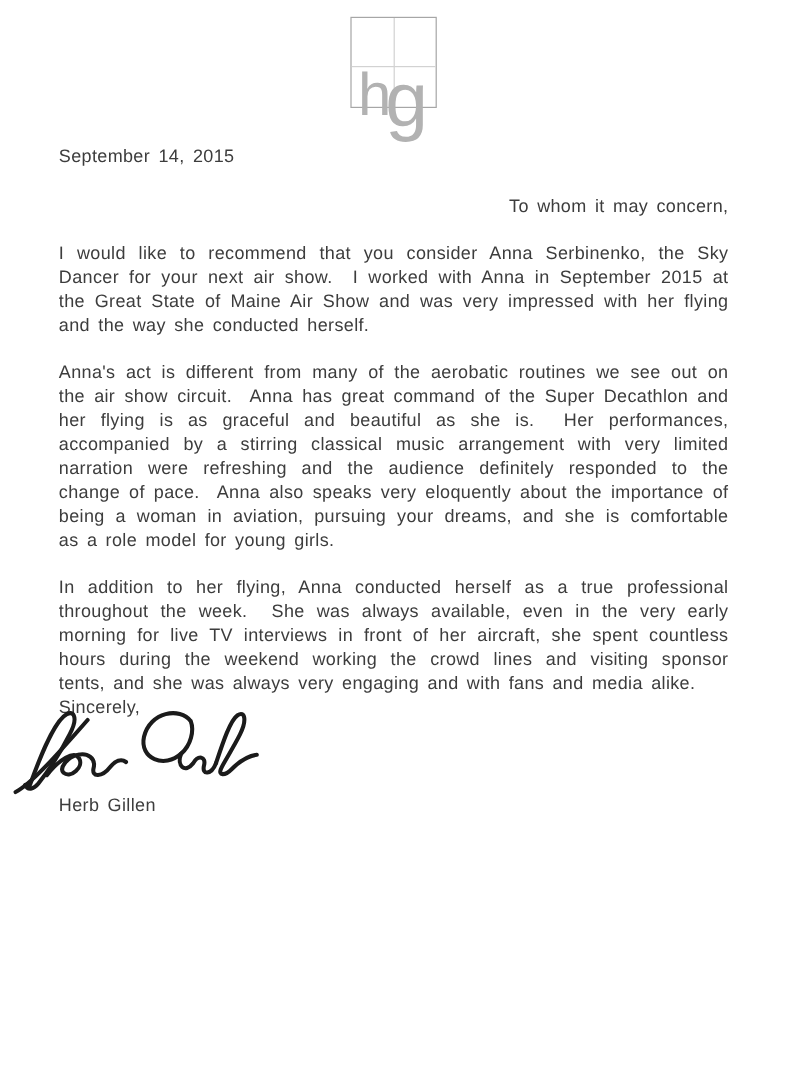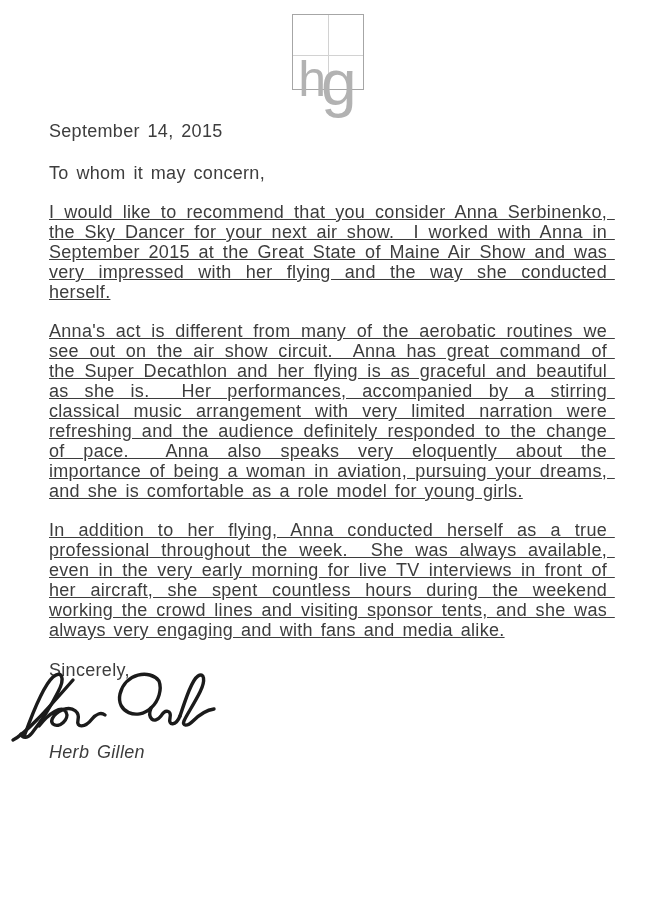--- a/index.html
+++ b/index.html
@@ -62,57 +62,55 @@
   }
   .logo .letter-g {
     font-size: 64px;
     transform: translateY(36px);
     display: inline-block;
     margin-left: -3px;
   }
   
   .letter-body {
     padding: 0 48px 0 49px;
-    font-size: 18px;
+    font-size: 15px;
     line-height: 20px;
     letter-spacing: 0.3px;
     word-spacing: 2.5px;
   }
   .date-line {
     margin-top: 31px;
     white-space: pre-wrap;
   }
   .salutation {
     margin-top: 22px;
     white-space: pre-wrap;
+    text-align: right;
   }
   .letter-body p {
     margin: 19px 0 0 0;
     text-align: justify;
     white-space: pre-wrap;
-    text-decoration: underline;
   }
   .closing {
-    margin-top: 20px;
     white-space: pre-wrap;
   }
   
   .sig-wrap {
     position: relative;
     height: 64px;
     margin-left: -40px;
     margin-top: -12px;
   }
   .sig-wrap svg {
     display: block;
   }
   .signer-name {
     margin-top: 10px;
     white-space: pre-wrap;
-    font-style: italic;
   }
 </style>
 </head>
 <body>
 
 <div class="page">
 
   <div class="logo">
     <div class="vline"></div>
     <div class="hline"></div>

